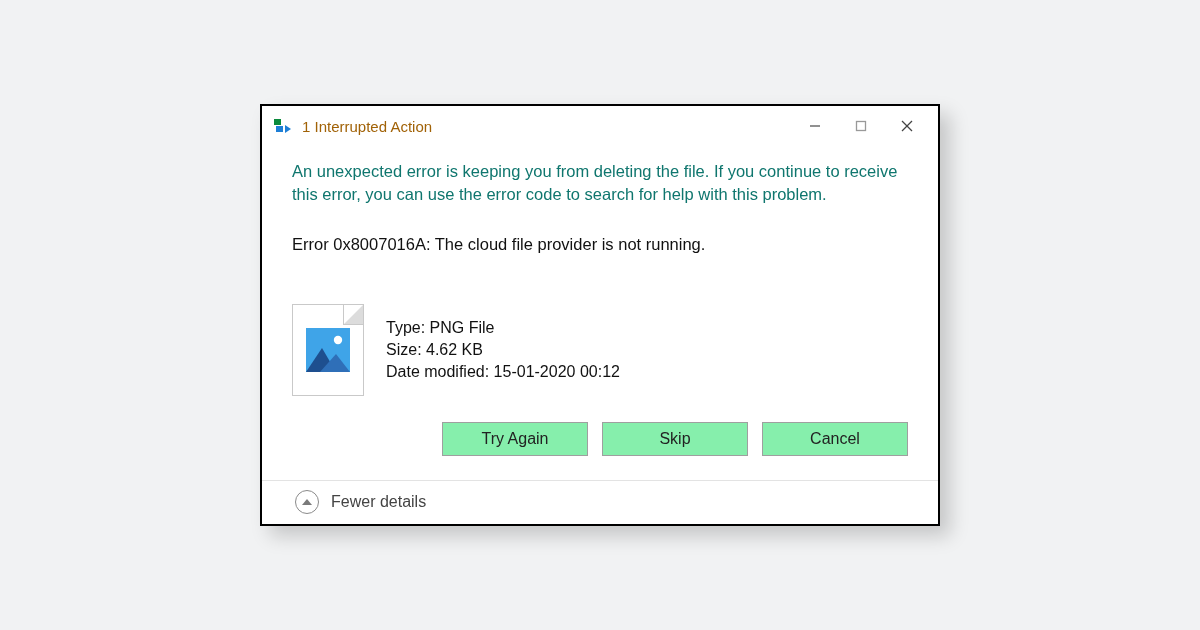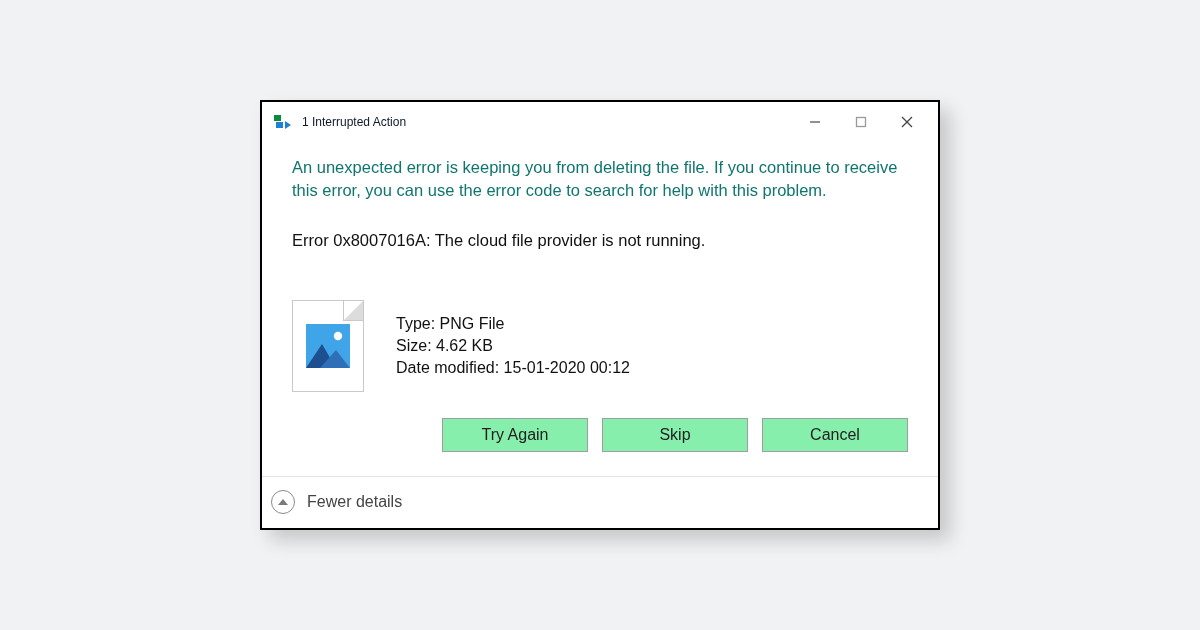--- a/index.html
+++ b/index.html
@@ -24,22 +24,22 @@
       height: 40px;
       padding: 0 8px 0 12px;
       color: #555;
     }
     .titlebar .app-icon {
       width: 18px;
       height: 14px;
       margin-right: 10px;
     }
     .titlebar .title {
-      font-size: 12px;
-      color: #0f172a;
+      font-size: 15px;
+      color: #a16207;
     }
     .titlebar .spacer { flex: 1; }
     .win-btn {
       width: 46px;
       height: 30px;
       display: flex;
       align-items: center;
       justify-content: center;
       color: #666;
     }
@@ -53,21 +53,21 @@
       margin-bottom: 30px;
     }
     .errline {
       font-size: 16.5px;
       color: #111;
       margin-bottom: 50px;
     }
     .filerow {
       display: flex;
       align-items: center;
-      gap: 32px;
+      gap: 22px;
       margin-bottom: 26px;
     }
     .fileicon {
       width: 72px;
       height: 92px;
       background: #ffffff;
       border: 1px solid #c9c9c9;
       position: relative;
       display: flex;
       align-items: center;
@@ -103,24 +103,24 @@
       border: 1px solid #9f9f9f;
       font-size: 16px;
       color: #222;
       cursor: pointer;
       display: flex;
       align-items: center;
       justify-content: center;
     }
     .footer {
       border-top: 1px solid #e3e3e3;
-      height: 52px;
-      display: flex;
-      align-items: center;
-      padding-left: 9px;
+      height: 44px;
+      display: flex;
+      align-items: center;
+      padding-left: 33px;
       gap: 12px;
       color: #444;
       font-size: 16px;
     }
     .chev-circle {
       width: 24px;
       height: 24px;
       border: 1.5px solid #8a8a8a;
       border-radius: 50%;
       display: flex;

